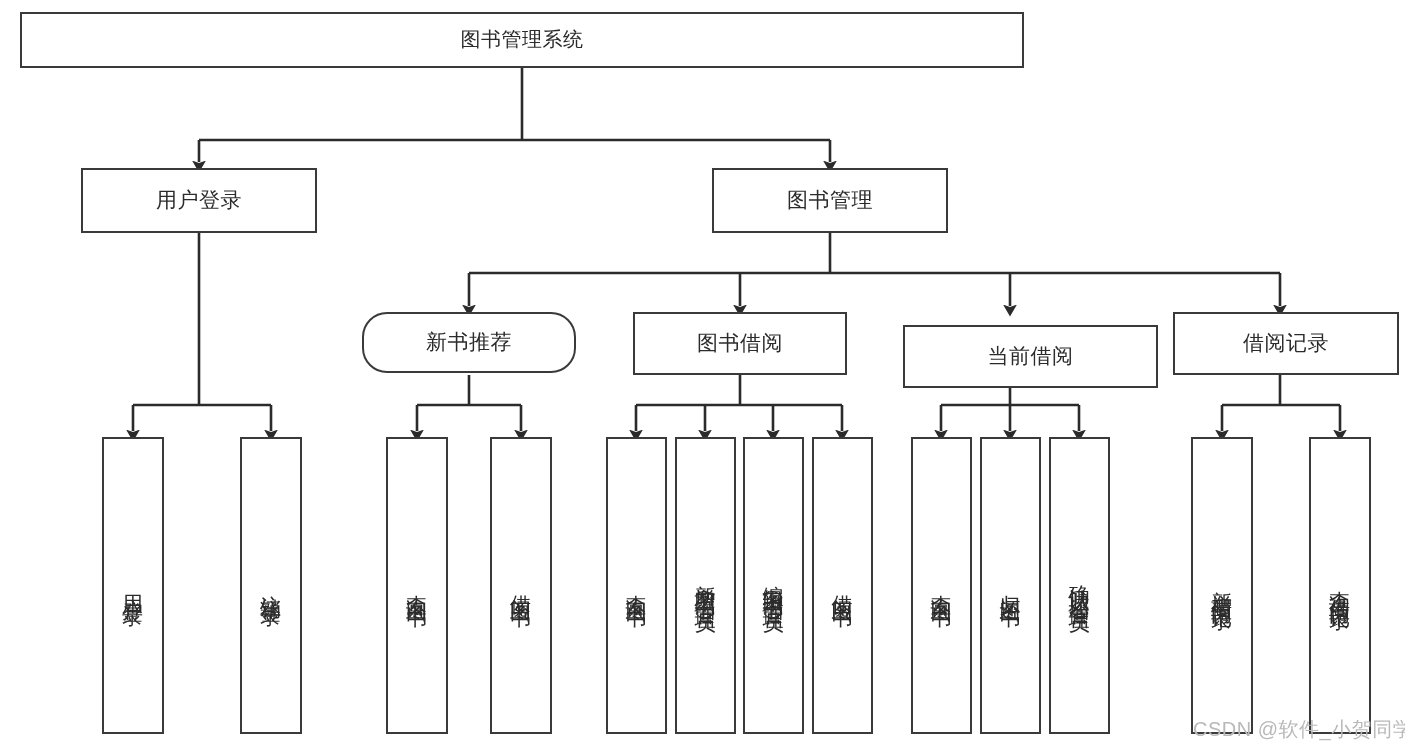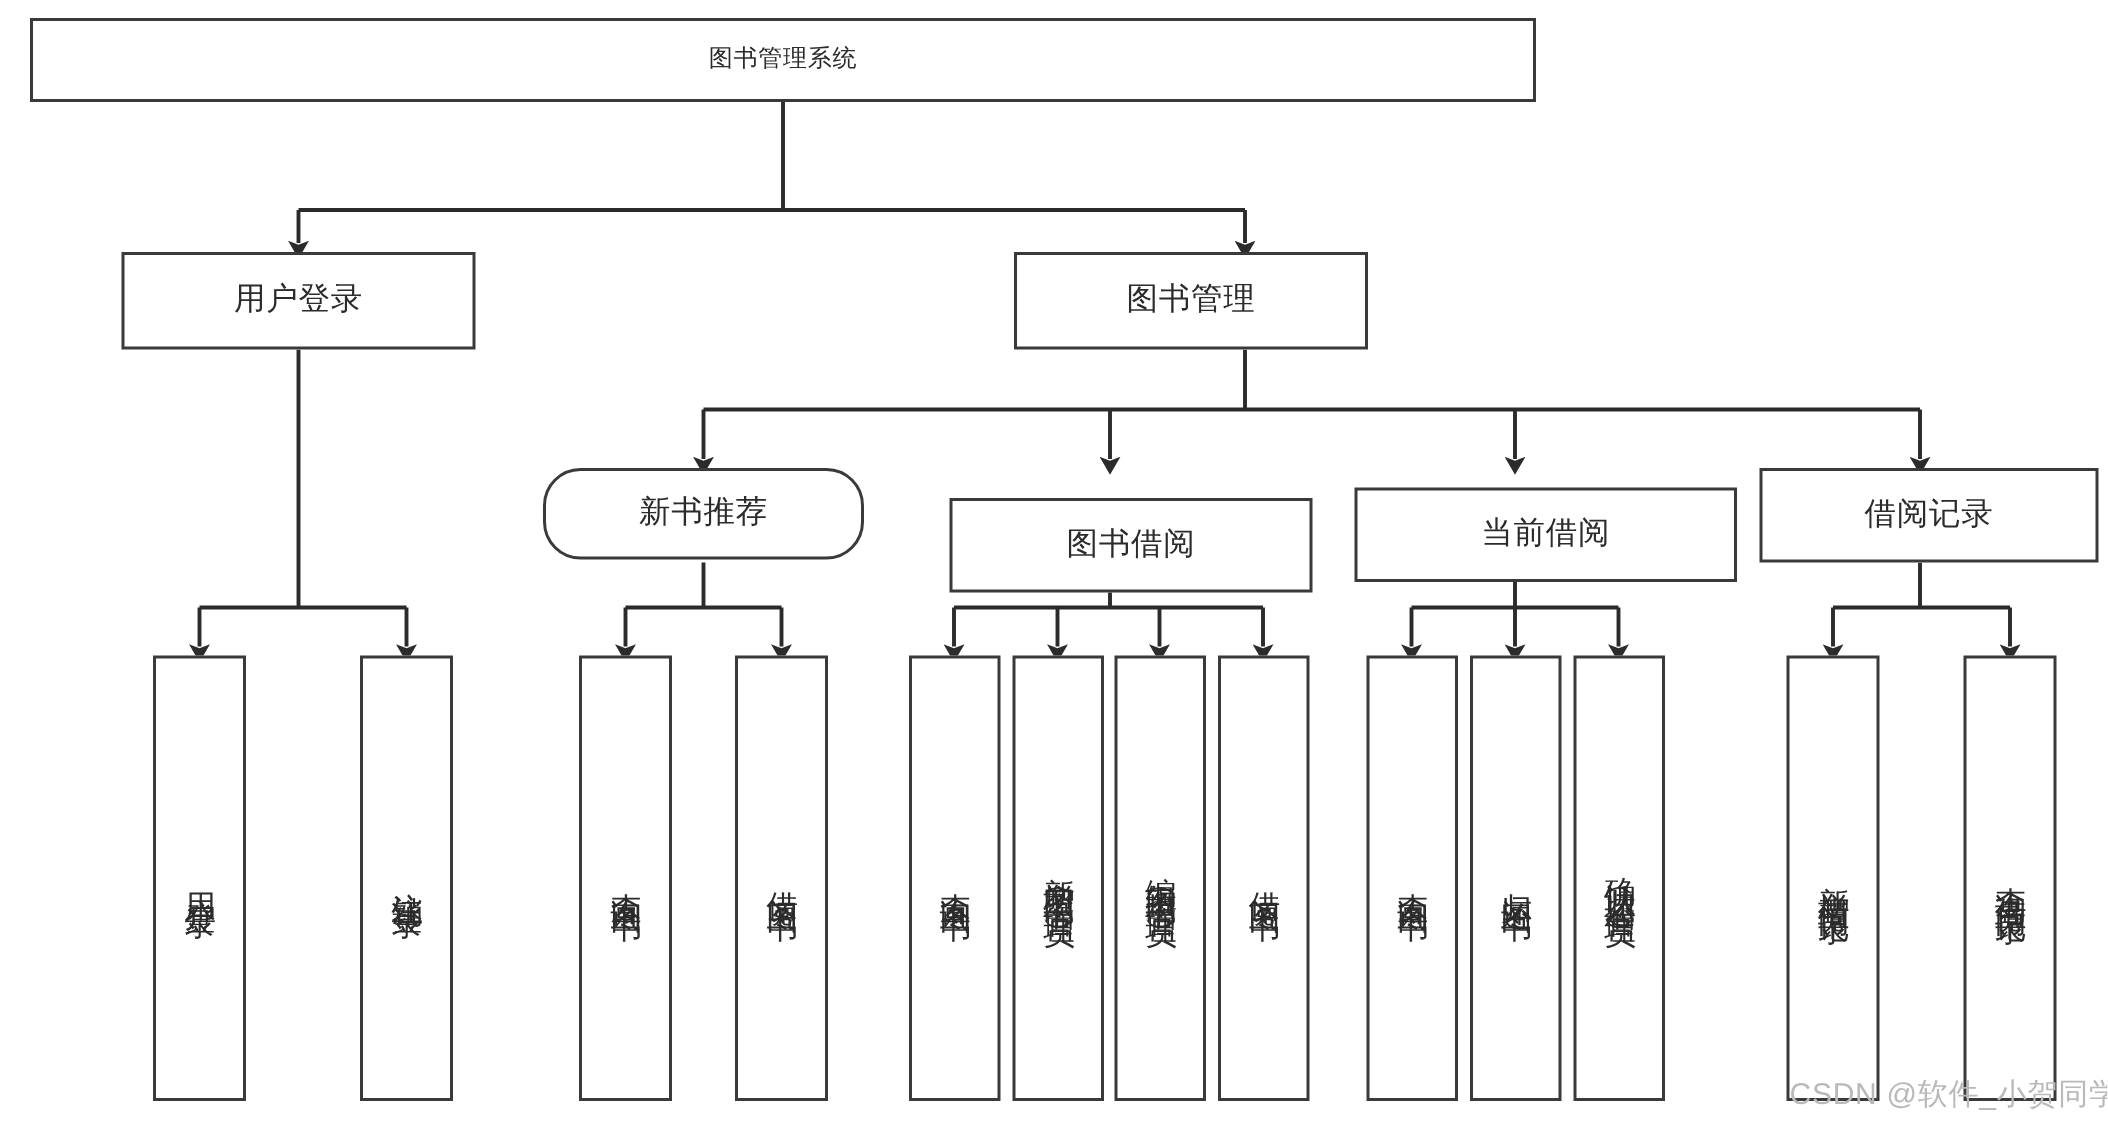--- a/index.html
+++ b/index.html
@@ -38,21 +38,21 @@
     display: block;
     line-height: 1.18;
     letter-spacing: 0.5px;
   }
   
   .node.horiz .lbl {
     font-size: 21px;
     white-space: nowrap;
   }
   .node.root .lbl {
-    font-size: 16px;
+    font-size: 20px;
   }
   
   .node.vert {
     align-items: center;
     justify-content: center;
     padding: 6px 0;
   }
   .node.vert .lbl {
     writing-mode: vertical-rl;
     text-orientation: upright;
@@ -124,28 +124,28 @@
     </g>
   </svg>
 
   <div class="node horiz root" style="left:20px; top:12px; width:1004px; height:56px;">
     <span class="lbl">图书管理系统</span>
   </div>
 
   <div class="node horiz" style="left:81px; top:168px; width:236px; height:65px;">
     <span class="lbl">用户登录</span>
   </div>
-  <div class="node horiz" style="left:676px; top:168px; width:236px; height:65px;">
+  <div class="node horiz" style="left:712px; top:168px; width:236px; height:65px;">
     <span class="lbl">图书管理</span>
   </div>
 
   <div class="node horiz" style="left:362px; top:312px; width:214px; height:61px;border-radius:25px;">
     <span class="lbl">新书推荐</span>
   </div>
-  <div class="node horiz" style="left:633px; top:312px; width:242px; height:63px;margin-top:20px;">
+  <div class="node horiz" style="left:633px; top:312px; width:214px; height:63px;">
     <span class="lbl">图书借阅</span>
   </div>
   <div class="node horiz" style="left:903px; top:312px; width:255px; height:63px;margin-top:13px;">
     <span class="lbl">当前借阅</span>
   </div>
   <div class="node horiz" style="left:1173px; top:312px; width:226px; height:63px;">
     <span class="lbl">借阅记录</span>
   </div>
 
   <div class="node vert" style="left:102px; top:437px; width:62px; height:297px;">

